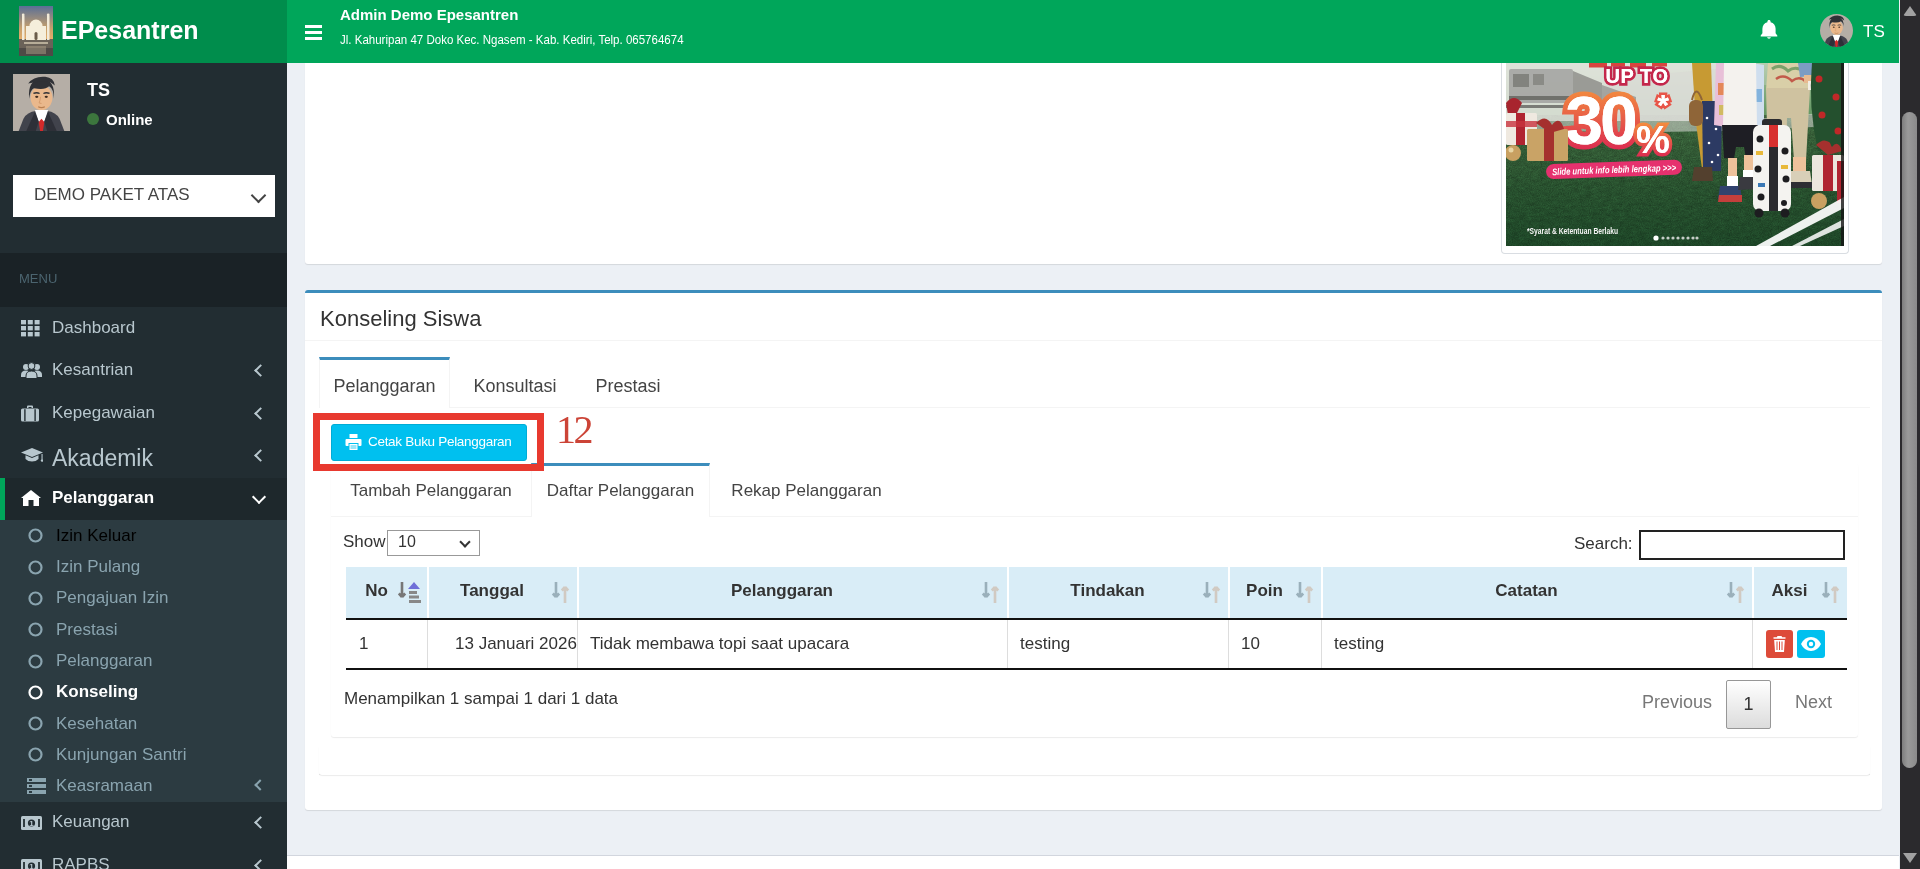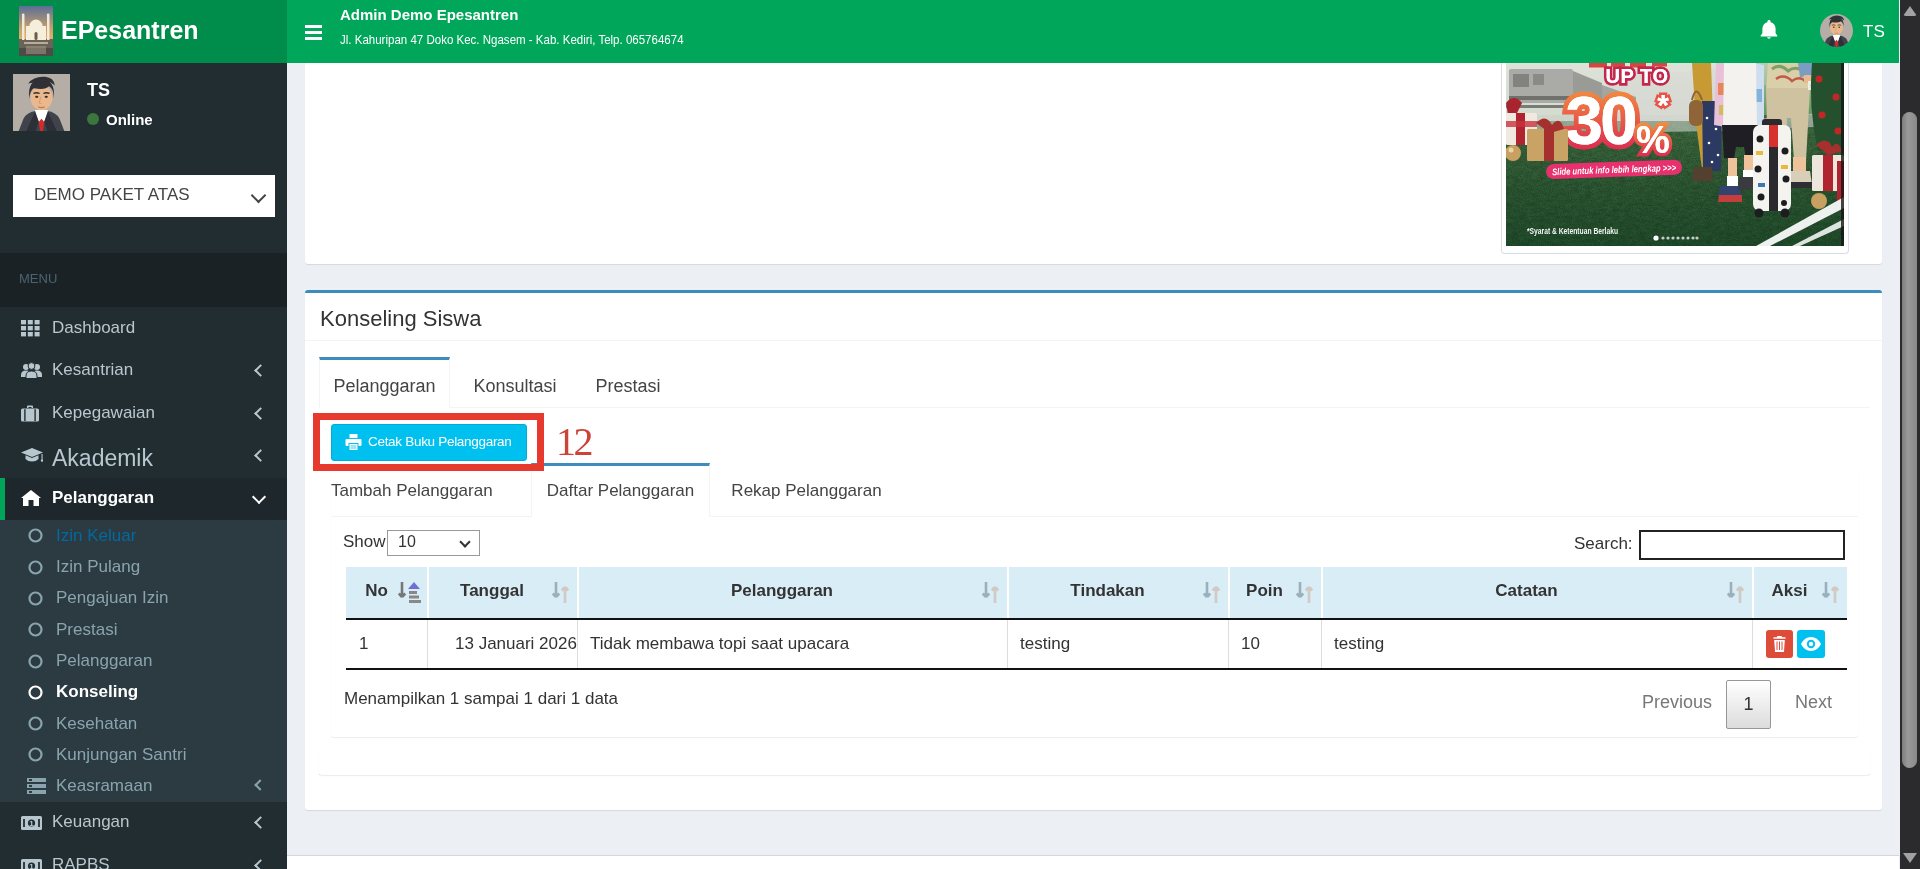--- a/index.html
+++ b/index.html
@@ -150,21 +150,21 @@
         <g fill="#ffffff">
           <path d="M10 0 L20 8 L18 8 L18 16 L12.5 16 L12.5 10 L7.5 10 L7.5 16 L2 16 L2 8 L0 8 Z"></path>
         </g>
       </svg></div>
     <div class="abs" style="left:52px;top:487.90000000000003px;color:#ffffff;font-size:17px;font-weight:bold;">Pelanggaran</div>
     <div class="abs" style="left:254px;top:491.90000000000003px;width:10px;height:10px;border-right:2.5px solid #ffffff;border-bottom:2.5px solid #ffffff;transform:rotate(45deg);"></div>
     <div class="abs" style="left:0;top:520.2px;width:287px;height:281.7px;background:#2c3b41;"></div>
     <div class="abs" style="left:28px;top:528.35px;"><svg width="15" height="15" viewBox="0 0 15 15">
         <circle cx="7.5" cy="7.5" r="6" fill="none" stroke="#8aa4af" stroke-width="2.2"></circle>
       </svg></div>
-    <div class="abs" style="left:56px;top:525.85px;color:#0369a1;font-size:17px;">Izin Keluar</div>
+    <div class="abs" style="left:56px;top:525.85px;color:#000000;font-size:17px;">Izin Keluar</div>
     <div class="abs" style="left:28px;top:559.65px;"><svg width="15" height="15" viewBox="0 0 15 15">
         <circle cx="7.5" cy="7.5" r="6" fill="none" stroke="#8aa4af" stroke-width="2.2"></circle>
       </svg></div>
     <div class="abs" style="left:56px;top:557.15px;color:#8aa4af;font-size:17px;">Izin Pulang</div>
     <div class="abs" style="left:28px;top:590.95px;"><svg width="15" height="15" viewBox="0 0 15 15">
         <circle cx="7.5" cy="7.5" r="6" fill="none" stroke="#8aa4af" stroke-width="2.2"></circle>
       </svg></div>
     <div class="abs" style="left:56px;top:588.45px;color:#8aa4af;font-size:17px;">Pengajuan Izin</div>
     <div class="abs" style="left:28px;top:622.25px;"><svg width="15" height="15" viewBox="0 0 15 15">
         <circle cx="7.5" cy="7.5" r="6" fill="none" stroke="#8aa4af" stroke-width="2.2"></circle>
@@ -398,26 +398,26 @@
 <div class="abs" style="left:331px;top:424px;width:196px;height:37px;background:#00c0ef;border:1px solid #00acd6;border-radius:3px;"></div>
 <svg class="abs" style="left:345px;top:434px;" width="17" height="16" viewBox="0 0 16 16">
   <path d="M4 0 H12 V4 H4 Z" fill="#fff"></path>
   <path d="M1 5 H15 Q16 5 16 6 V11 Q16 12 15 12 H13 V9 H3 V12 H1 Q0 12 0 11 V6 Q0 5 1 5 Z" fill="#fff"></path>
   <path d="M4 10 H12 V16 H4 Z" fill="#fff"></path>
   <path d="M5 12 H11 M5 14 H11" stroke="#00c0ef" stroke-width="0.8"></path>
 </svg>
 <div class="abs" style="left:368px;top:434px;color:#fff;font-size:13.5px;letter-spacing:-0.3px;">Cetak Buku Pelanggaran</div>
 
 <div class="abs" style="left:313px;top:413px;width:231px;height:58px;border:7px solid #e8392f;z-index:40;"></div>
-<div class="abs" style="left:556px;top:406px;color:#cc4437;font-size:40px;letter-spacing:-2.5px;font-family:'Liberation Serif',serif;z-index:40;margin-top:12px;">12</div>
+<div class="abs" style="left:556px;top:406px;color:#cc4437;font-size:40px;letter-spacing:-2.5px;font-family:'Liberation Serif',serif;z-index:40;">12</div>
 
 <div class="abs" style="left:331px;top:463px;width:1527px;height:274px;background:#fff;border-radius:3px;box-shadow:0 1px 1px rgba(0,0,0,0.08);"></div>
 <div class="abs" style="left:331px;top:516px;width:1527px;height:1px;background:#f4f4f4;"></div>
 <div class="abs" style="left:531px;top:463px;width:179px;height:54px;background:#fff;border-top:3px solid #3c8dbc;border-left:1px solid #f4f4f4;border-right:1px solid #f4f4f4;"></div>
-<div class="abs" style="left:331px;top:481px;width:200px;text-align:left;color:#444;font-size:17px;">Tambah Pelanggaran</div>
+<div class="abs" style="left:331px;top:481px;width:200px;text-align:center;color:#444;font-size:17px;">Tambah Pelanggaran</div>
 <div class="abs" style="left:531px;top:481px;width:179px;text-align:center;color:#444;font-size:17px;">Daftar Pelanggaran</div>
 <div class="abs" style="left:710px;top:481px;width:193px;text-align:center;color:#444;font-size:17px;">Rekap Pelanggaran</div>
 
 <div class="abs" style="left:343px;top:532px;color:#333;font-size:17px;">Show</div>
 <div class="abs" style="left:387px;top:530px;width:93px;height:26px;background:#fff;border:1px solid #999;"></div>
 <div class="abs" style="left:398px;top:533px;color:#333;font-size:16px;">10</div>
 <div class="abs" style="left:461px;top:538px;width:8px;height:8px;border-right:2px solid #333;border-bottom:2px solid #333;transform:rotate(45deg);"></div>
 <div class="abs" style="left:487px;top:532px;color:#404040;font-size:17px;margin-top:44px;">entries</div>
 
 <div class="abs" style="left:1574px;top:534px;color:#333;font-size:17px;">Search:</div>

